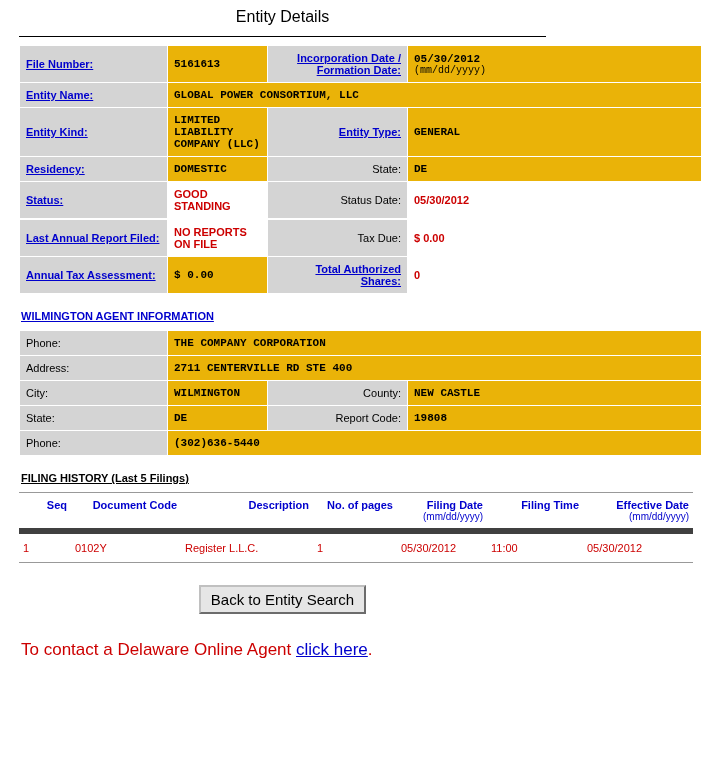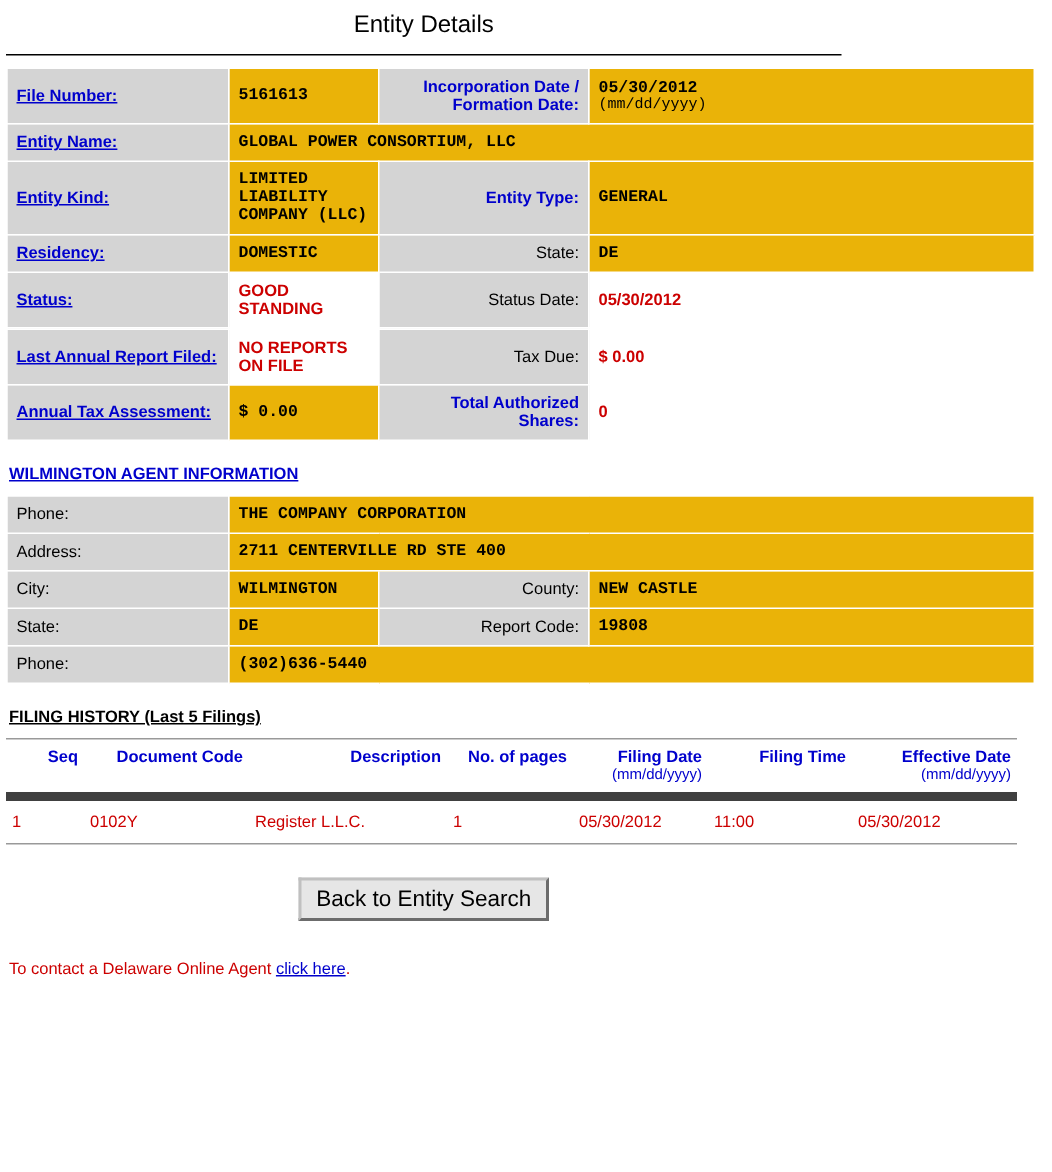--- a/index.html
+++ b/index.html
@@ -11,21 +11,21 @@
     width: 701px;
     min-height: 781px;
     font-family: "Liberation Sans", sans-serif;
     font-size: 11px;
     color: #000000;
     position: relative;
   }
   .page {
     width: 565px;
     box-sizing: border-box;
-    padding: 0 4px;
+    padding: 0 19px;
   }
   .title-bar {
     text-align: center;
     font-size: 16px;
     font-weight: normal;
     padding: 8px 0 10px 0;
     border-bottom: 1px solid #000000;
     margin-bottom: 8px;
   }
   table.grid {
@@ -47,20 +47,21 @@
     vertical-align: middle;
   }
   td.lbl-plain {
     background: #d4d4d4;
     color: #000000;
     font-weight: normal;
   }
   td.lbl-r {
     background: #d4d4d4;
     color: #0000cc;
+    text-decoration: underline;
     font-weight: bold;
     text-align: right;
   }
   td.lbl-r-plain {
     background: #d4d4d4;
     color: #000000;
     text-align: right;
     font-weight: normal;
   }
   td.val {
@@ -123,21 +124,21 @@
   button.back-btn {
     font-family: "Liberation Sans", sans-serif;
     font-size: 15px;
     padding: 4px 10px;
     background: #e6e6e6;
     border: 2px outset #c0c0c0;
     cursor: pointer;
   }
   .footer {
     margin-top: 26px;
-    font-size: 11px;
+    font-size: 17px;
     color: #cc0000;
     padding-left: 2px;
   }
   .footer a {
     color: #0000cc;
     text-decoration: underline;
   }
 </style>
 </head>
 <body>

